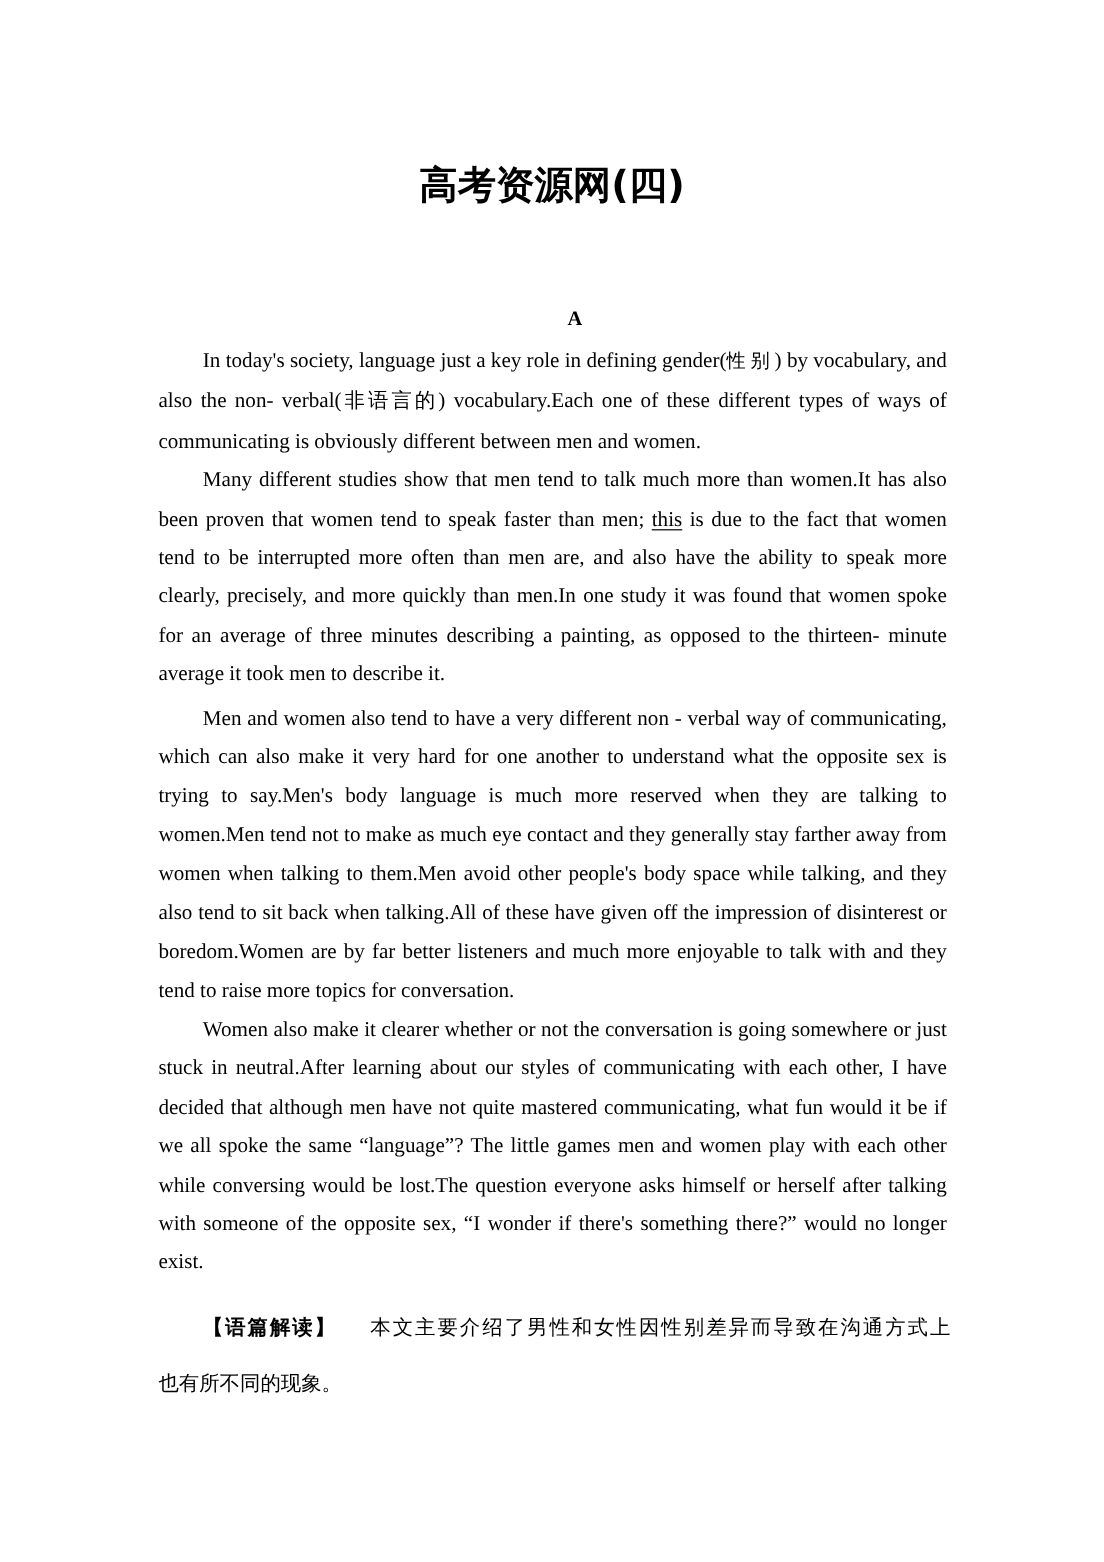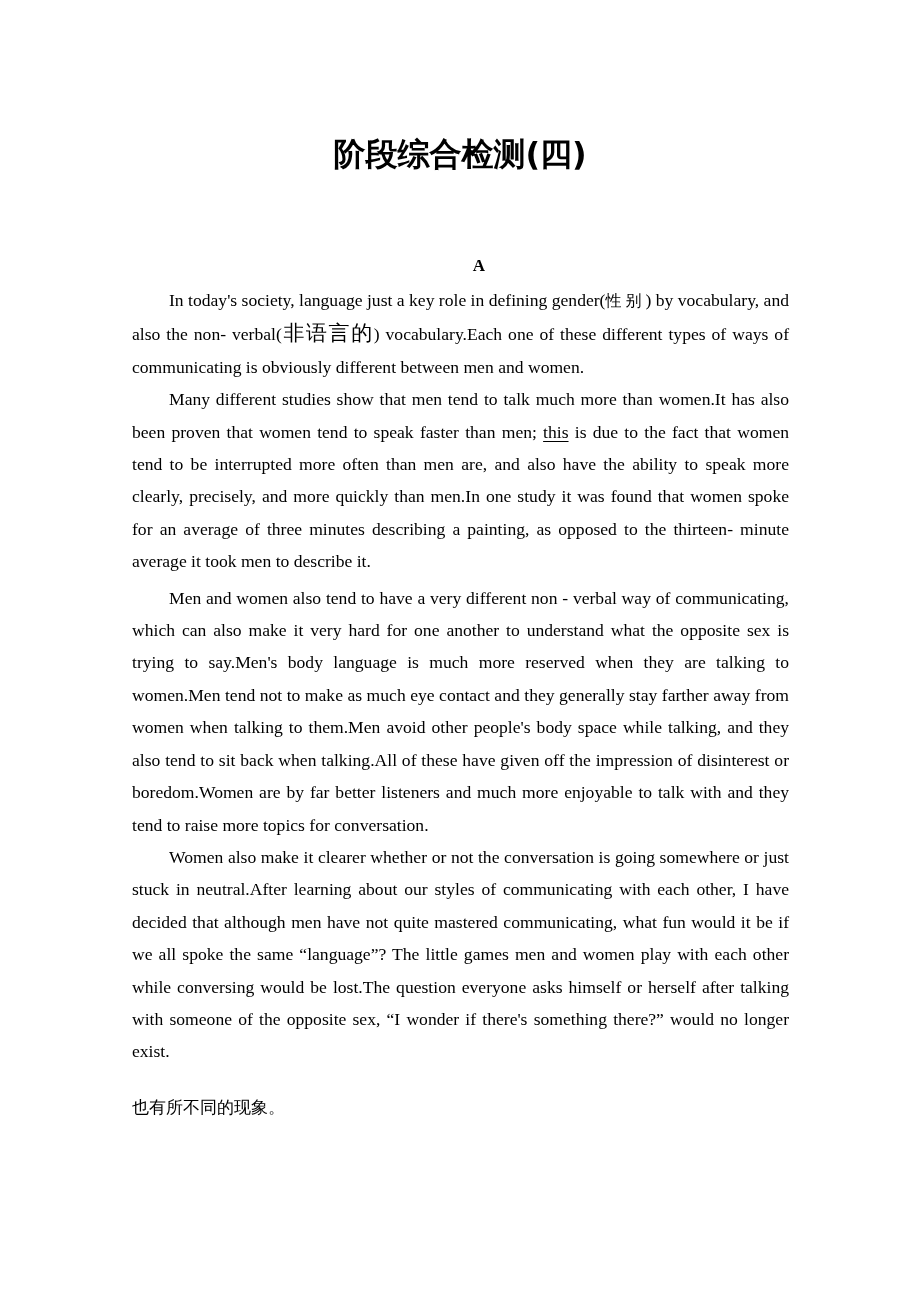--- a/index.html
+++ b/index.html
@@ -74,21 +74,21 @@
     text-align-last: left;
     text-indent: 37px;
     margin: 0;
   }
   .para.p1 { margin-bottom: 0px; }
   .para.p2 { margin-top: 0px; }
   .para.p3 { margin-top: 4px; }
   .para.p4 { margin-top: 0px; }
   .zh-inline {
     font-family: Liberation Sans, sans-serif;
-    font-size: 21px;
+    font-size: 17px;
   }
   .zh-spaced {
     font-family: "DejaVu Sans", sans-serif;
     font-size: 16px;
     letter-spacing: 4px;
   }
   .underline {
     text-decoration: underline;
     text-underline-offset: 3px;
   }
@@ -129,33 +129,34 @@
     letter-spacing: 6px;
     white-space: nowrap;
     opacity: 0.6;
   }
 </style>
 </head>
 <body>
 
 <div class="page">
 
-  <div class="title">阶段综合检测(四)</div>
+  <div class="title">高考资源网(四)</div>
 
 
   <div class="passage-label">A</div>
 
   <div class="body">
     <p class="para p1"><span>In today's society, language just a key role in defining gender(</span><span class="zh-spaced">性别</span><span>) by vocabulary, and also the non- verbal(</span><span class="zh-inline">非语言的</span><span>) vocabulary.Each one of these different types of ways of communicating is obviously different between men and women.</span></p>
 
     <p class="para p2"><span>Many different studies show that men tend to talk much more than women.It has also been proven that women tend to speak faster than men; </span><span class="underline">this</span><span> is due to the fact that women tend to be interrupted more often than men are, and also have the ability to speak more clearly, precisely, and more quickly than men.In one study it was found that women spoke for an average of three minutes describing a painting, as opposed to the thirteen- minute average it took men to describe it.</span></p>
 
     <p class="para p3">Men and women also tend to have a very different non - verbal way of communicating, which can also make it very hard for one another to understand what the opposite sex is trying to say.Men's body language is much more reserved when they are talking to women.Men tend not to make as much eye contact and they generally stay farther away from women when talking to them.Men avoid other people's body space while talking, and they also tend to sit back when talking.All of these have given off the impression of disinterest or boredom.Women are by far better listeners and much more enjoyable to talk with and they tend to raise more topics for conversation.</p>
 
     <p class="para p4">Women also make it clearer whether or not the conversation is going somewhere or just stuck in neutral.After learning about our styles of communicating with each other, I have decided that although men have not quite mastered communicating, what fun would it be if we all spoke the same “language”?  The little games men and women play with each other while conversing would be lost.The question everyone asks himself or herself after talking with someone of the opposite sex, “I wonder if there's something there?” would no longer exist.</p>
   </div>
 
   <div class="analysis">
+    <span class="line1"><span class="tag">【语篇解读】</span><span class="gap"></span><span>本文主要介绍了男性和女性因性别差异而导致在沟通方式上</span></span>
     <span>也有所不同的现象。</span>
   </div>
 
 
 </div>
 
 </body></html>

